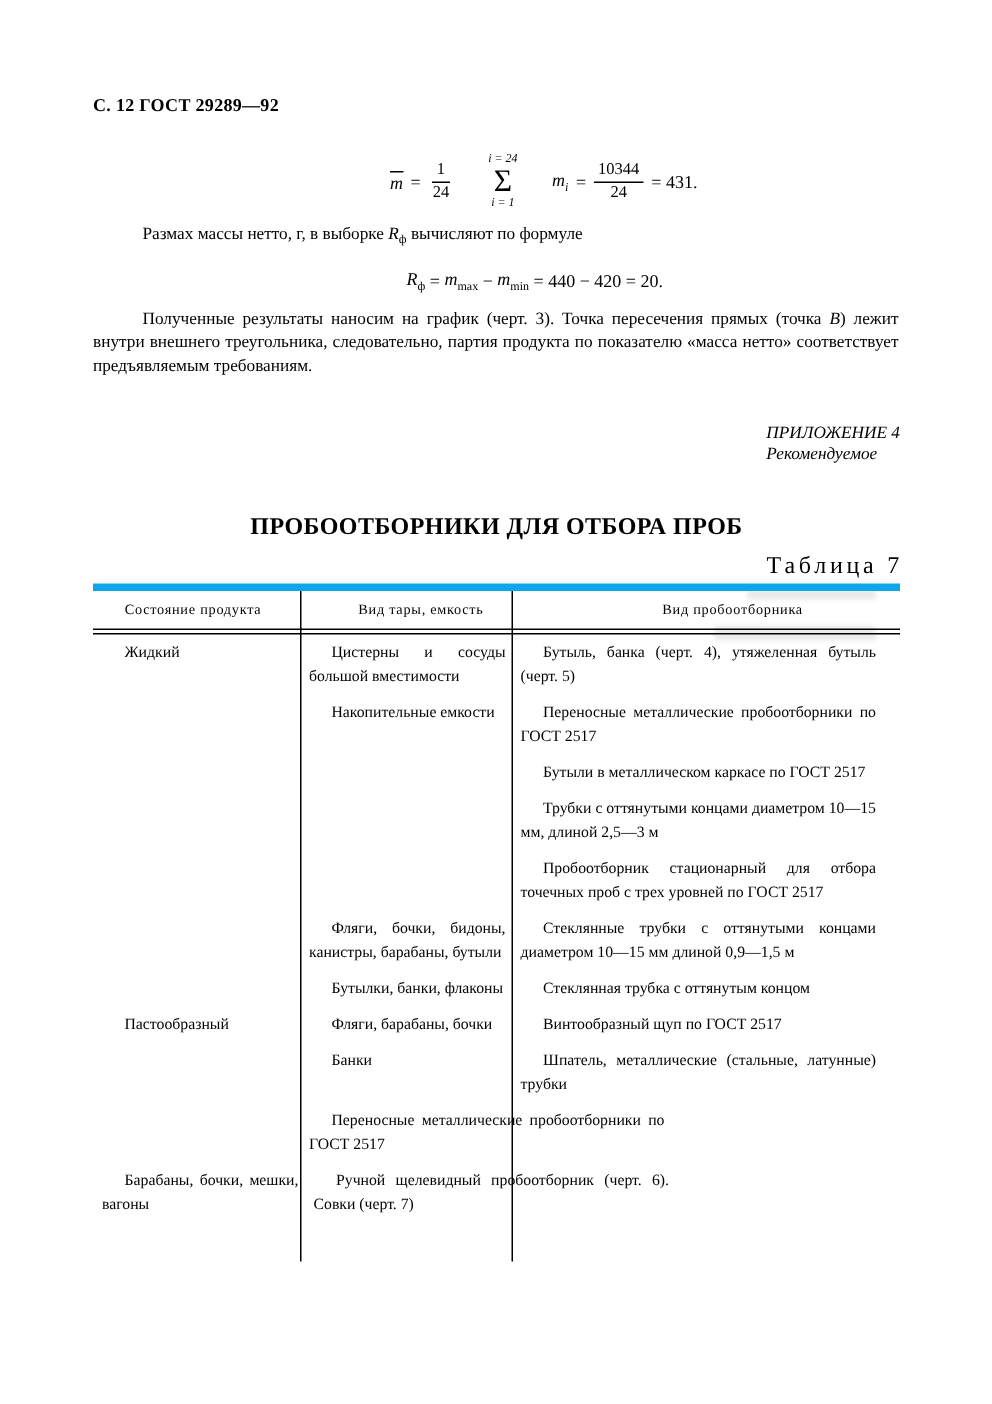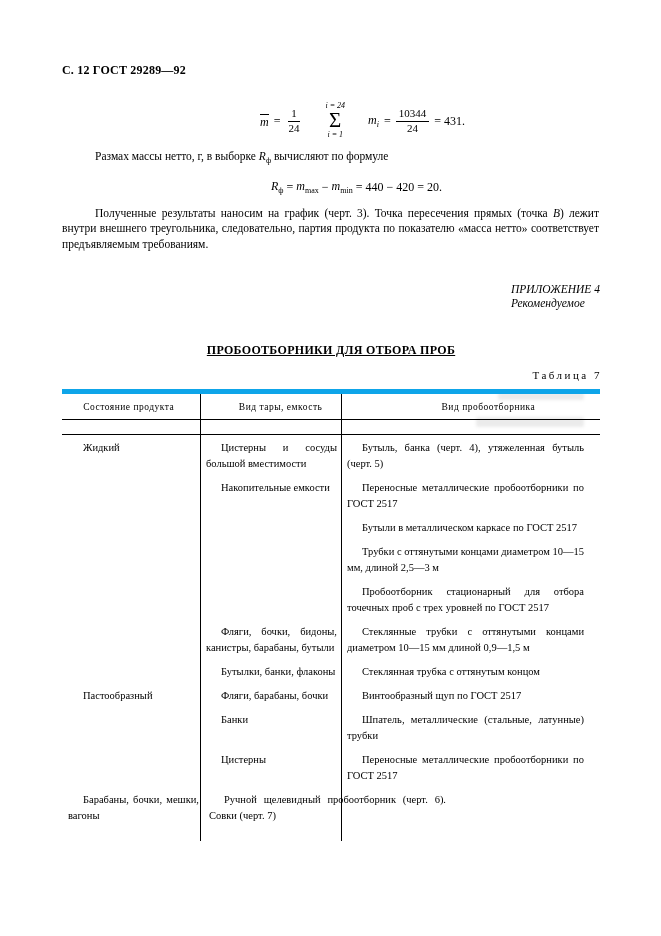--- a/index.html
+++ b/index.html
@@ -38,37 +38,37 @@
   .para-results {
     position:absolute; left:62px; top:206px; width:537px;
     font-size:11.5px; line-height:15.3px; text-align:justify; text-indent:33px;
   }
   .appendix {
     position:absolute; right:61px; top:283px; font-style:italic;
     font-size:11.5px; line-height:13.5px; text-align:left;
   }
   .section-title {
     position:absolute; left:62px; top:343px; width:538px; text-align:center;
-    font-weight:bold; font-size:12px; letter-spacing:0.3px;text-decoration:underline;
+    font-weight:bold; font-size:16px; letter-spacing:0.3px;
   }
   .table-caption {
-    position:absolute; right:59px; top:369px; font-size:11px; letter-spacing:2.5px;
+    position:absolute; right:59px; top:369px; font-size:16px; letter-spacing:2.5px;
   }
   
   .gost-table {
     position:absolute; left:62px; top:389px; width:538px; height:452px;
     border-top:5px solid #0ea5e9; box-sizing:border-box;
   }
   .vline { position:absolute; top:0; bottom:0; width:1px; background:#000; }
   .vline.v1 { left:138px; }
   .vline.v2 { left:279px; }
   .thead { display:flex; height:25px; align-items:center; border-bottom:1px solid #000; }
   .hc { text-align:center; font-size:9.5px; letter-spacing:0.5px; box-sizing:border-box; padding:0 4px; }
   .hc1 { width:138px; } .hc2 { width:141px;margin-left:17px; } .hc3 { width:259px;padding-left:32px; }
-  .tbody { border-top:1px solid #000; margin-top:14px; padding-top:5px;
+  .tbody { border-top:1px solid #000; margin-top:2px; padding-top:5px;
            font-size:10.5px; line-height:16px; }
   .trow { display:flex; margin-bottom:8px; }
   .tc { box-sizing:border-box; text-align:justify; }
   .tc p { margin:0; text-indent:15px; }
   .tc1 { width:138px; padding:0 8px 0 6px; }
   .tc2 { width:141px; padding:0 4px 0 6px; }
   .tc3 { width:259px; padding:0 16px 0 6px; }
   
   .artifact { position:absolute; background:#b9b9b9; opacity:0.28; filter:blur(1.5px); border-radius:2px; }
   .a1 { left:498px; top:392px; width:86px; height:8px; }
@@ -212,23 +212,20 @@
         <div class="tc tc1"></div>
         <div class="tc tc2">
           <p>Банки</p>
         </div>
         <div class="tc tc3">
           <p>Шпатель, металлические (стальные, латунные) трубки</p>
         </div>
       </div>
       <div class="trow">
         <div class="tc tc1"></div>
-        <div class="tc tc2">
-          <p>Цистерны</p>
-        </div>
         <div class="tc tc3">
           <p>Переносные металлические пробоотборники по ГОСТ 2517</p>
         </div>
       </div>
       <div class="trow">
         <div class="tc tc2">
           <p>Барабаны, бочки, мешки, вагоны</p>
         </div>
         <div class="tc tc3">
           <p>Ручной щелевидный пробоотборник (черт. 6). Совки (черт. 7)</p>

